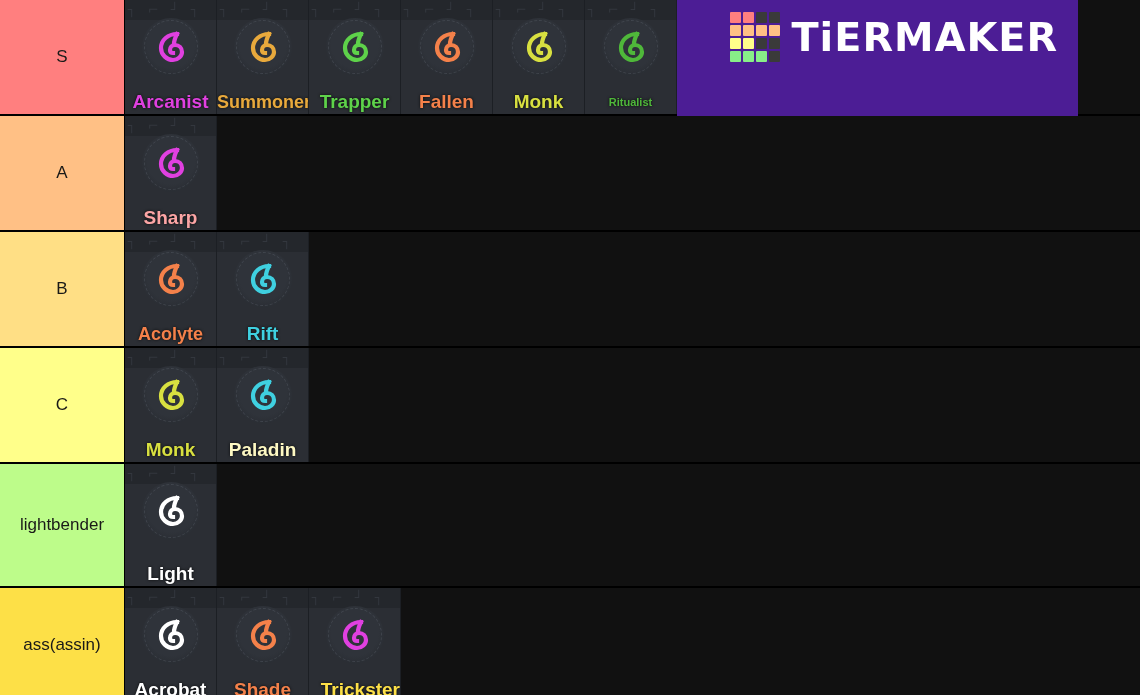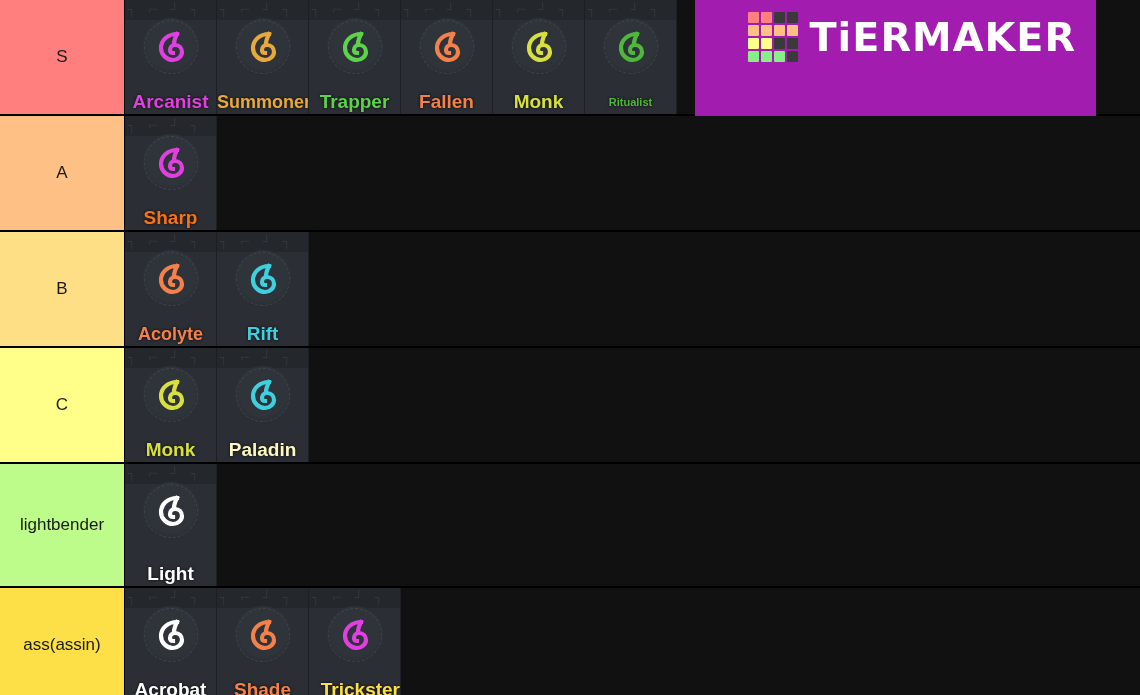--- a/index.html
+++ b/index.html
@@ -15,23 +15,23 @@
   #tierlist {
     width: 1140px;
     height: 695px;
     position: relative;
     background: #1a1a18;
   }
 
   
   .header-bar {
     position: absolute;
-    top: 0; left: 695px;
+    top: 0; left: 677px;
     width: 401px; height: 116px;
-    background: #a21caf;
+    background: #4c1d95;
     z-index: 5;
   }
   .logo {
     position: absolute;
     top: 12px; right: 22px;
     display: flex;
     align-items: center;
     gap: 14px;
   }
   .logo-grid {
@@ -259,21 +259,21 @@
           <div class="item">
             <div class="item-runes">┐ ⌐ ┘ ┐</div>
             <div class="item-icon-wrap">
               <div class="icon-disc">
                 <svg width="40" height="40" viewBox="0 0 40 40" aria-hidden="true">
                   <path d="M26 7 C17 7 10 13 10 21 C10 28 16 33 22 33 C27 33 31 29 31 25 C31 21 28 18 24 18 C21 18 19 20 19 23 C19 25 20 26 22 26" fill="none" stroke="#e040e0" stroke-width="4.2" stroke-linecap="square" stroke-linejoin="miter"></path>
                   <path d="M26 7 C24 11 23 14 23 17" fill="none" stroke="#e040e0" stroke-width="4.2" stroke-linecap="square"></path>
                 </svg>
               </div>
             </div>
-            <div class="item-name" style="color: #f97316;">Sharp</div>
+            <div class="item-name" style="color: #fca5a5;">Sharp</div>
           </div>
         </div>
       </div>
       <div class="tier-row" style="height: 116px;">
         <div class="tier-label" style="background: rgb(255, 223, 133);">B</div>
         <div class="tier-items">
           <div class="item">
             <div class="item-runes">┐ ⌐ ┘ ┐</div>
             <div class="item-icon-wrap">
               <div class="icon-disc">

